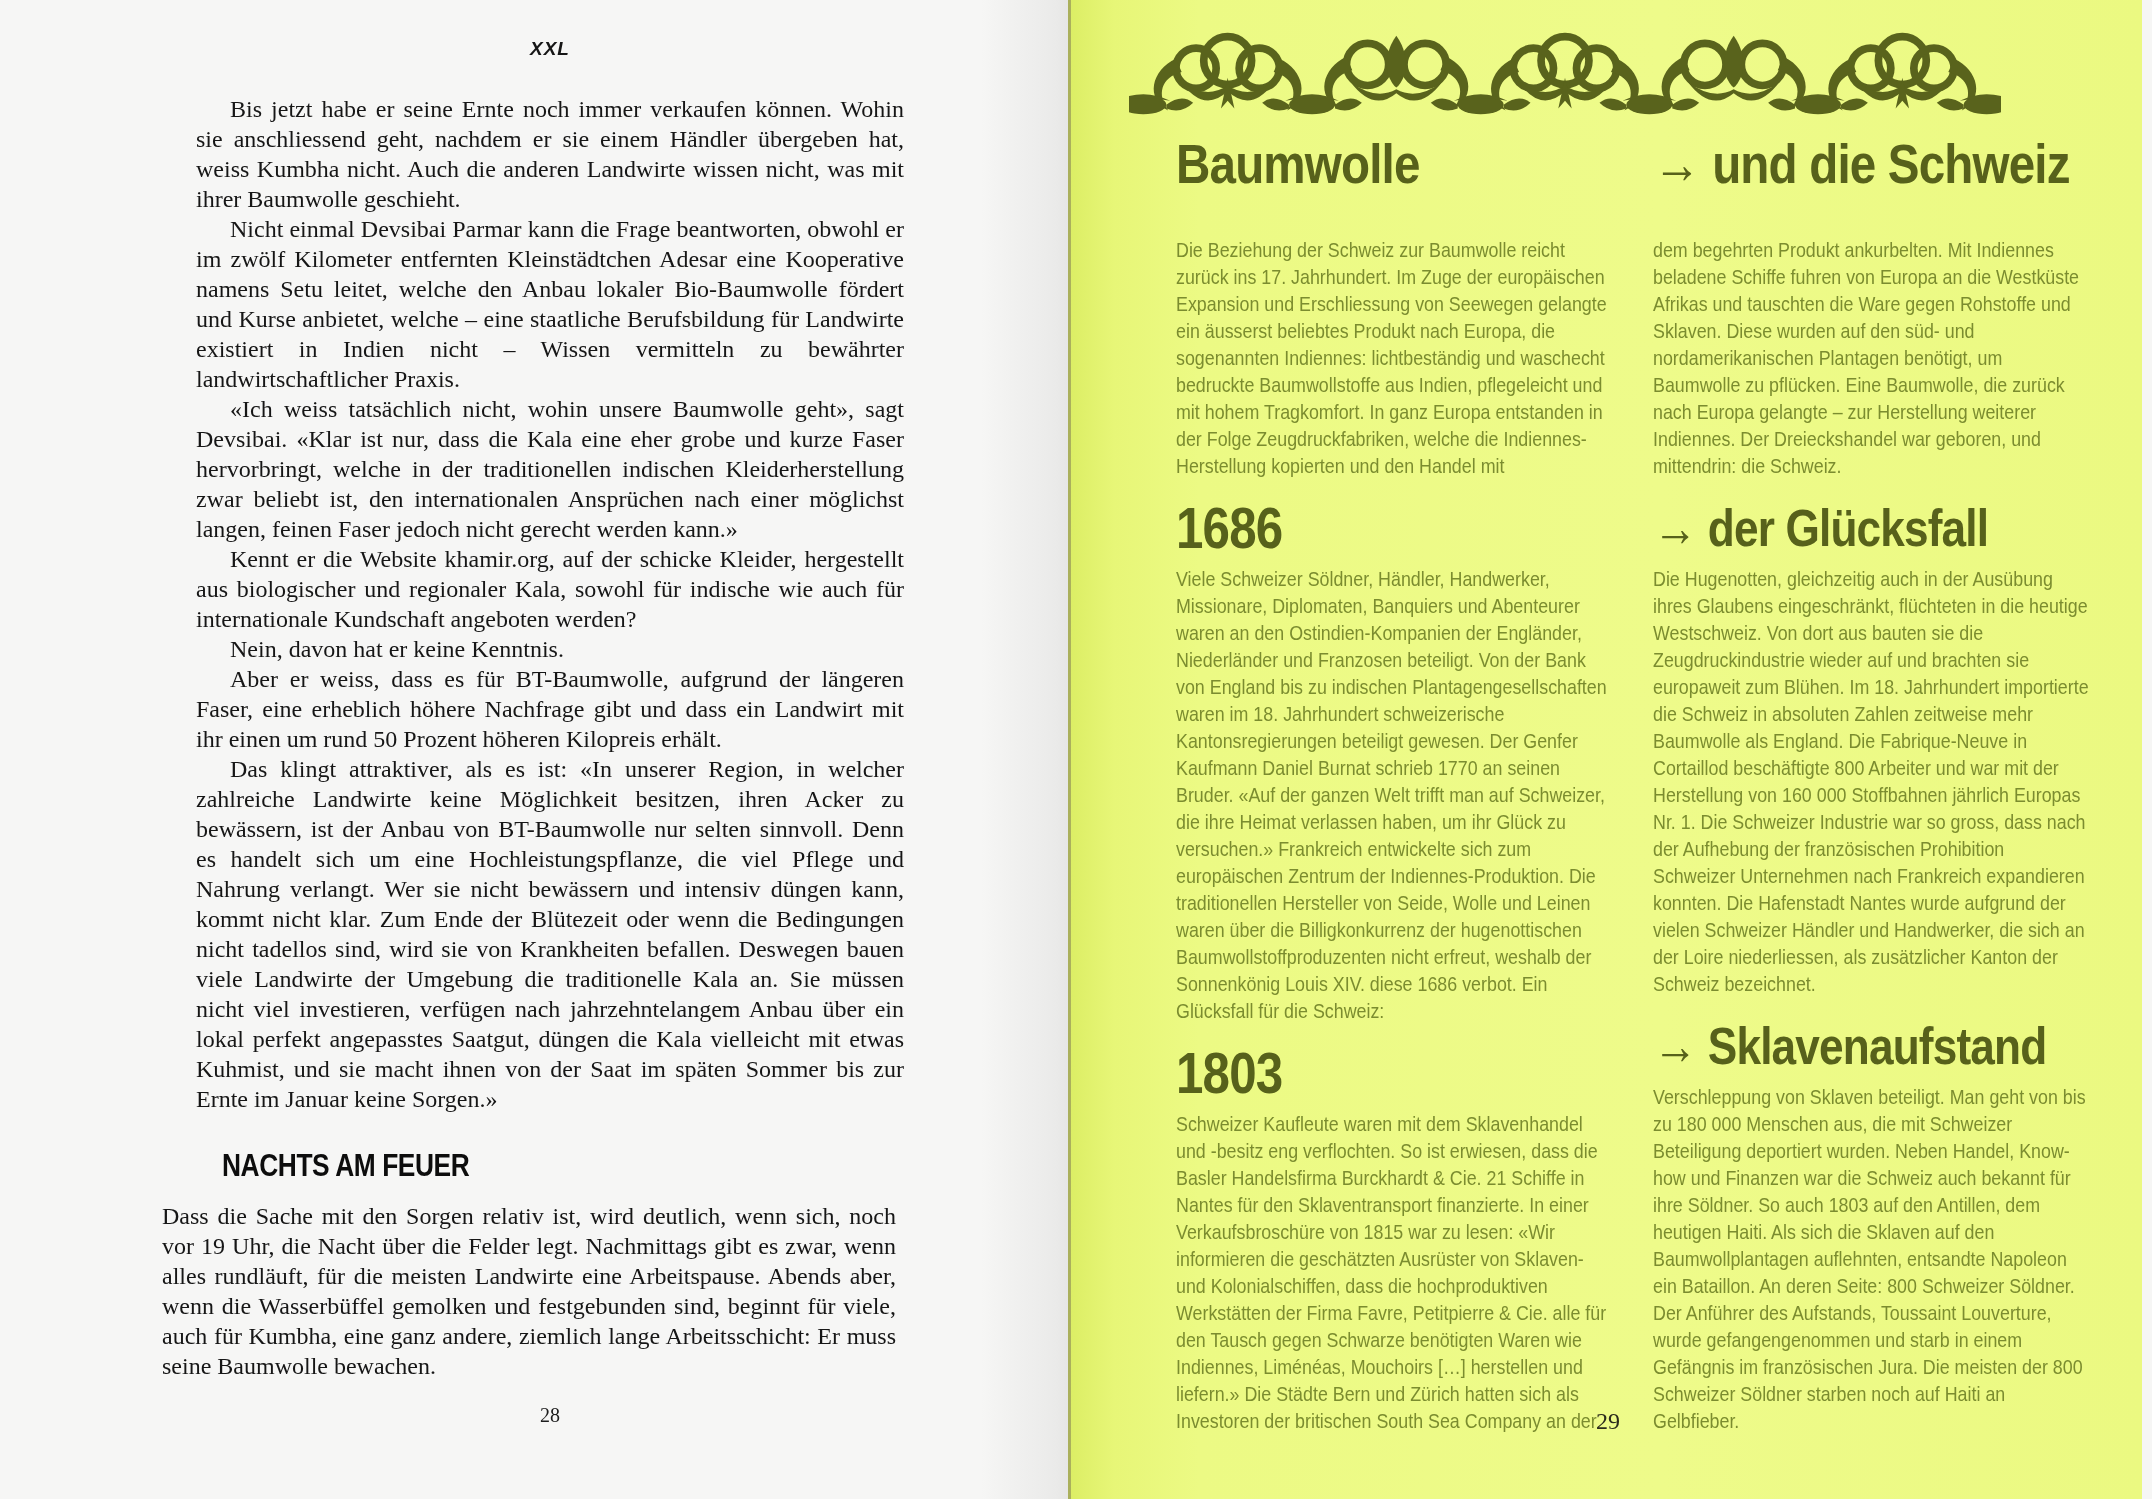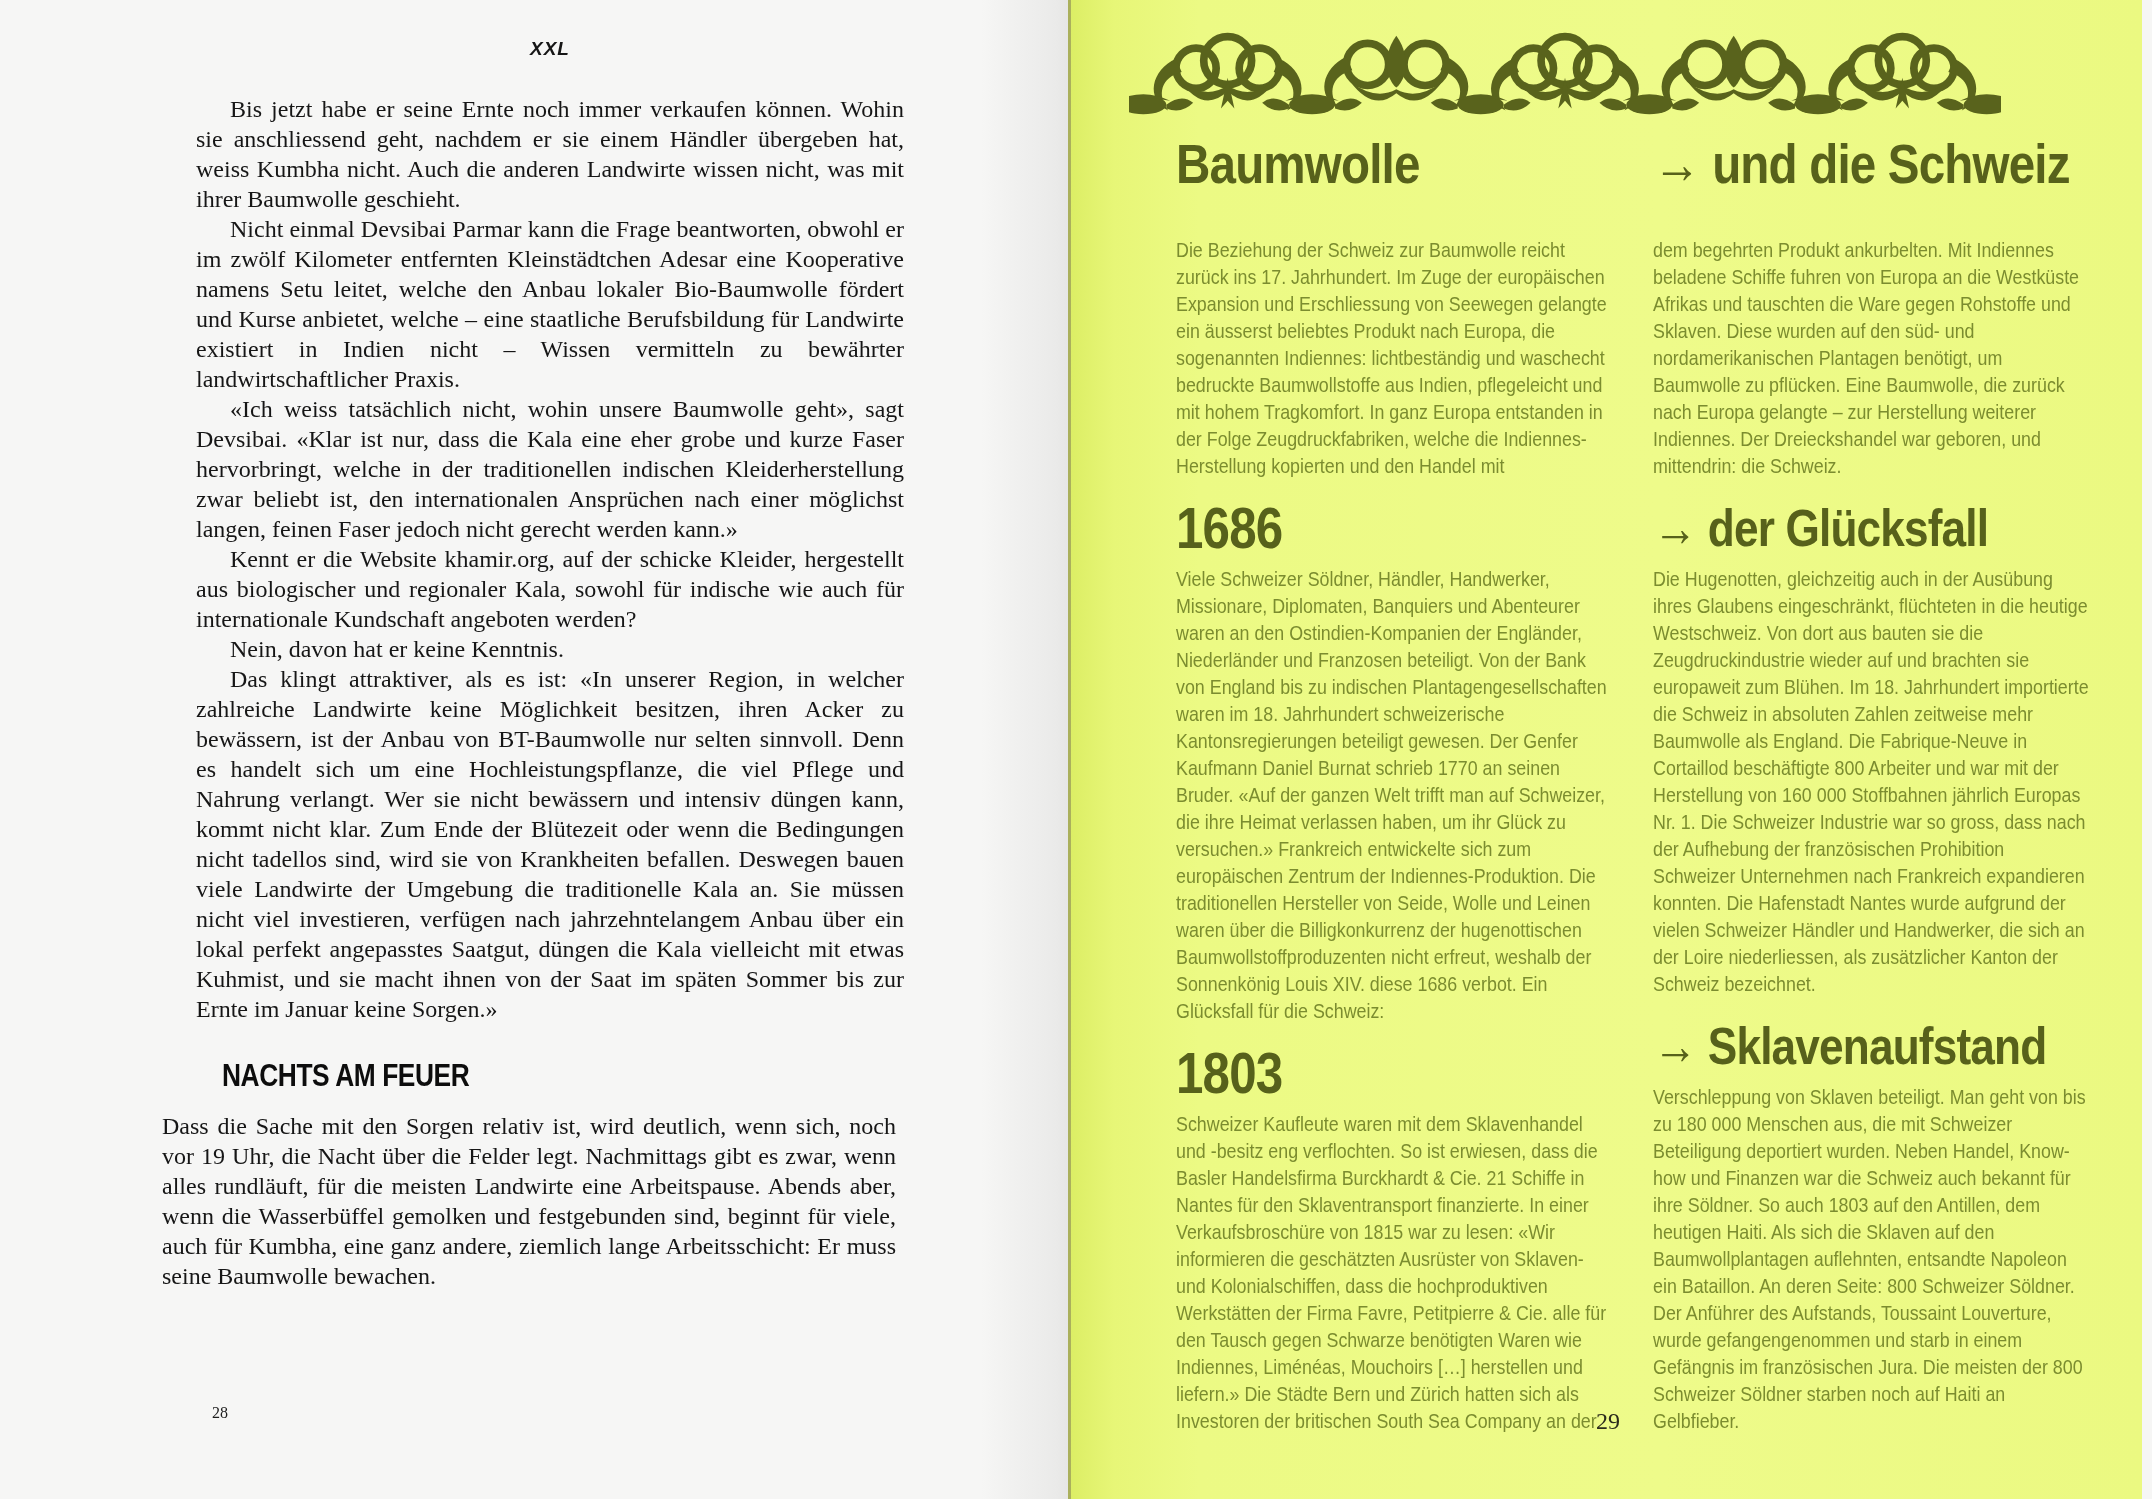--- a/index.html
+++ b/index.html
@@ -39,22 +39,22 @@
     transform:scaleX(.85);transform-origin:0 50%;
     color:#0d0d0d;
   }
   .lp-closing{
     margin:8px;
     font-size:24px;line-height:30px;
     text-align:justify;
     hyphens:auto;
   }
   .lp-pageno{
-    position:absolute;left:212px;top:1404px;width:708px;
-    text-align:left;font-size:16px;color:#1d1d1d;
+    position:absolute;left:196px;top:1404px;width:708px;
+    text-align:center;font-size:20px;color:#1d1d1d;
   }
   
   .right-page{
     left:1068px;width:1074px;
     background:linear-gradient(90deg,#dcee65 0%,#e7f677 4%,#ecfa84 12%,#eefb8a 55%,#ebf981 100%);
     border-left:3px solid #aab05c;
     box-sizing:border-box;
   }
   .ornament{
     position:absolute;left:58px;top:28px;width:872px;height:92px;
@@ -105,20 +105,21 @@
 <body>
 
 <div class="page left-page">
   <div class="lp-col">
     <div class="lp-head">XXL</div>
     <p class="lp-p">Bis jetzt habe er seine Ernte noch immer verkaufen können. Wohin sie anschliessend geht, nachdem er sie einem Händler übergeben hat, weiss Kumbha nicht. Auch die anderen Landwirte wissen nicht, was mit ihrer Baumwolle geschieht.</p>
     <p class="lp-p">Nicht einmal Devsibai Parmar kann die Frage beantworten, obwohl er im zwölf Kilometer entfernten Kleinstädtchen Adesar eine Kooperative namens Setu leitet, welche den Anbau lokaler Bio-Baumwolle fördert und Kurse anbietet, welche – eine staatliche Berufsbildung für Landwirte existiert in Indien nicht – Wissen vermitteln zu bewährter landwirtschaftlicher Praxis.</p>
     <p class="lp-p">«Ich weiss tatsächlich nicht, wohin unsere Baumwolle geht», sagt Devsibai. «Klar ist nur, dass die Kala eine eher grobe und kurze Faser hervorbringt, welche in der traditionellen indischen Kleiderherstellung zwar beliebt ist, den internationalen Ansprüchen nach einer möglichst langen, feinen Faser jedoch nicht gerecht werden kann.»</p>
     <p class="lp-p">Kennt er die Website khamir.org, auf der schicke Kleider, hergestellt aus biologischer und regionaler Kala, sowohl für indische wie auch für internationale Kundschaft angeboten werden?</p>
     <p class="lp-p">Nein, davon hat er keine Kenntnis.</p>
+    <p class="lp-p">Aber er weiss, dass es für BT-Baumwolle, aufgrund der längeren Faser, eine erheblich höhere Nachfrage gibt und dass ein Landwirt mit ihr einen um rund 50 Prozent höheren Kilopreis erhält.</p>
     <p class="lp-p">Das klingt attraktiver, als es ist: «In unserer Region, in welcher zahlreiche Landwirte keine Möglichkeit besitzen, ihren Acker zu bewässern, ist der Anbau von BT-Baumwolle nur selten sinnvoll. Denn es handelt sich um eine Hochleistungspflanze, die viel Pflege und Nahrung verlangt. Wer sie nicht bewässern und intensiv düngen kann, kommt nicht klar. Zum Ende der Blütezeit oder wenn die Bedingungen nicht tadellos sind, wird sie von Krankheiten befallen. Deswegen bauen viele Landwirte der Umgebung die traditionelle Kala an. Sie müssen nicht viel investieren, verfügen nach jahrzehntelangem Anbau über ein lokal perfekt angepasstes Saatgut, düngen die Kala vielleicht mit etwas Kuhmist, und sie macht ihnen von der Saat im späten Sommer bis zur Ernte im Januar keine Sorgen.»</p>
     <h2 class="lp-subhead">NACHTS AM FEUER</h2>
     <p class="lp-closing">Dass die Sache mit den Sorgen relativ ist, wird deutlich, wenn sich, noch vor 19 Uhr, die Nacht über die Felder legt. Nachmittags gibt es zwar, wenn alles rundläuft, für die meisten Landwirte eine Arbeitspause. Abends aber, wenn die Wasserbüffel gemolken und festgebunden sind, beginnt für viele, auch für Kumbha, eine ganz andere, ziemlich lange Arbeitsschicht: Er muss seine Baumwolle bewachen.</p>
   </div>
   <div class="lp-pageno">28</div>
 </div>
 
 <div class="page right-page">
 
   <svg class="ornament" viewBox="0 0 880 96" preserveAspectRatio="xMidYMid meet" aria-hidden="true">

